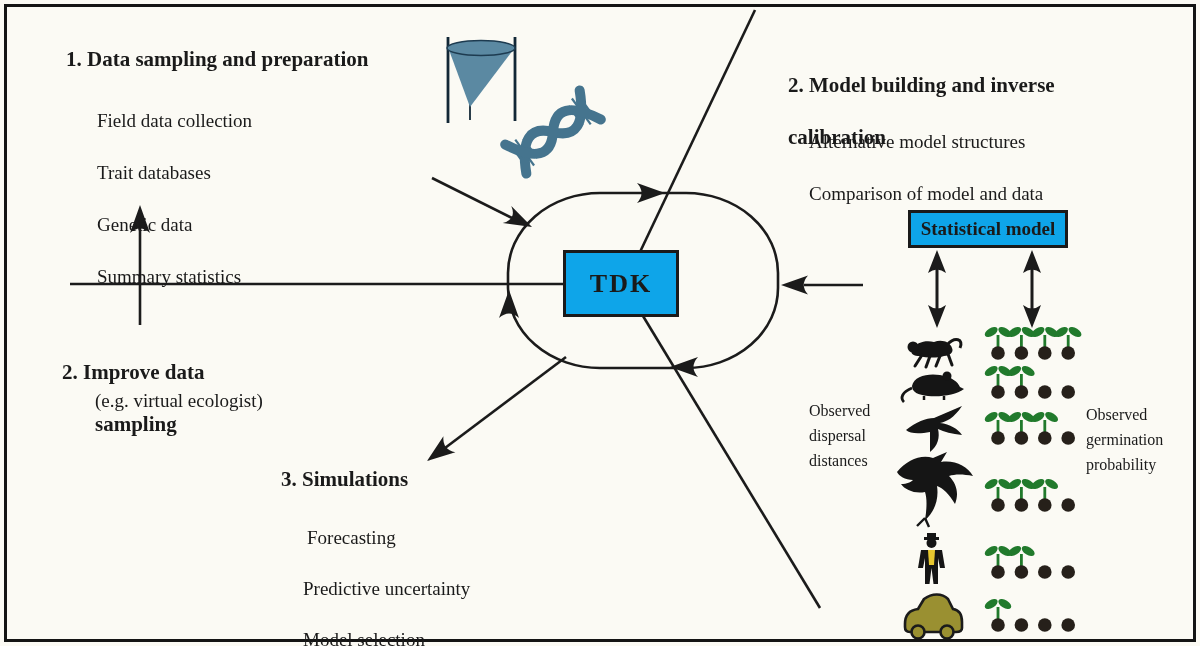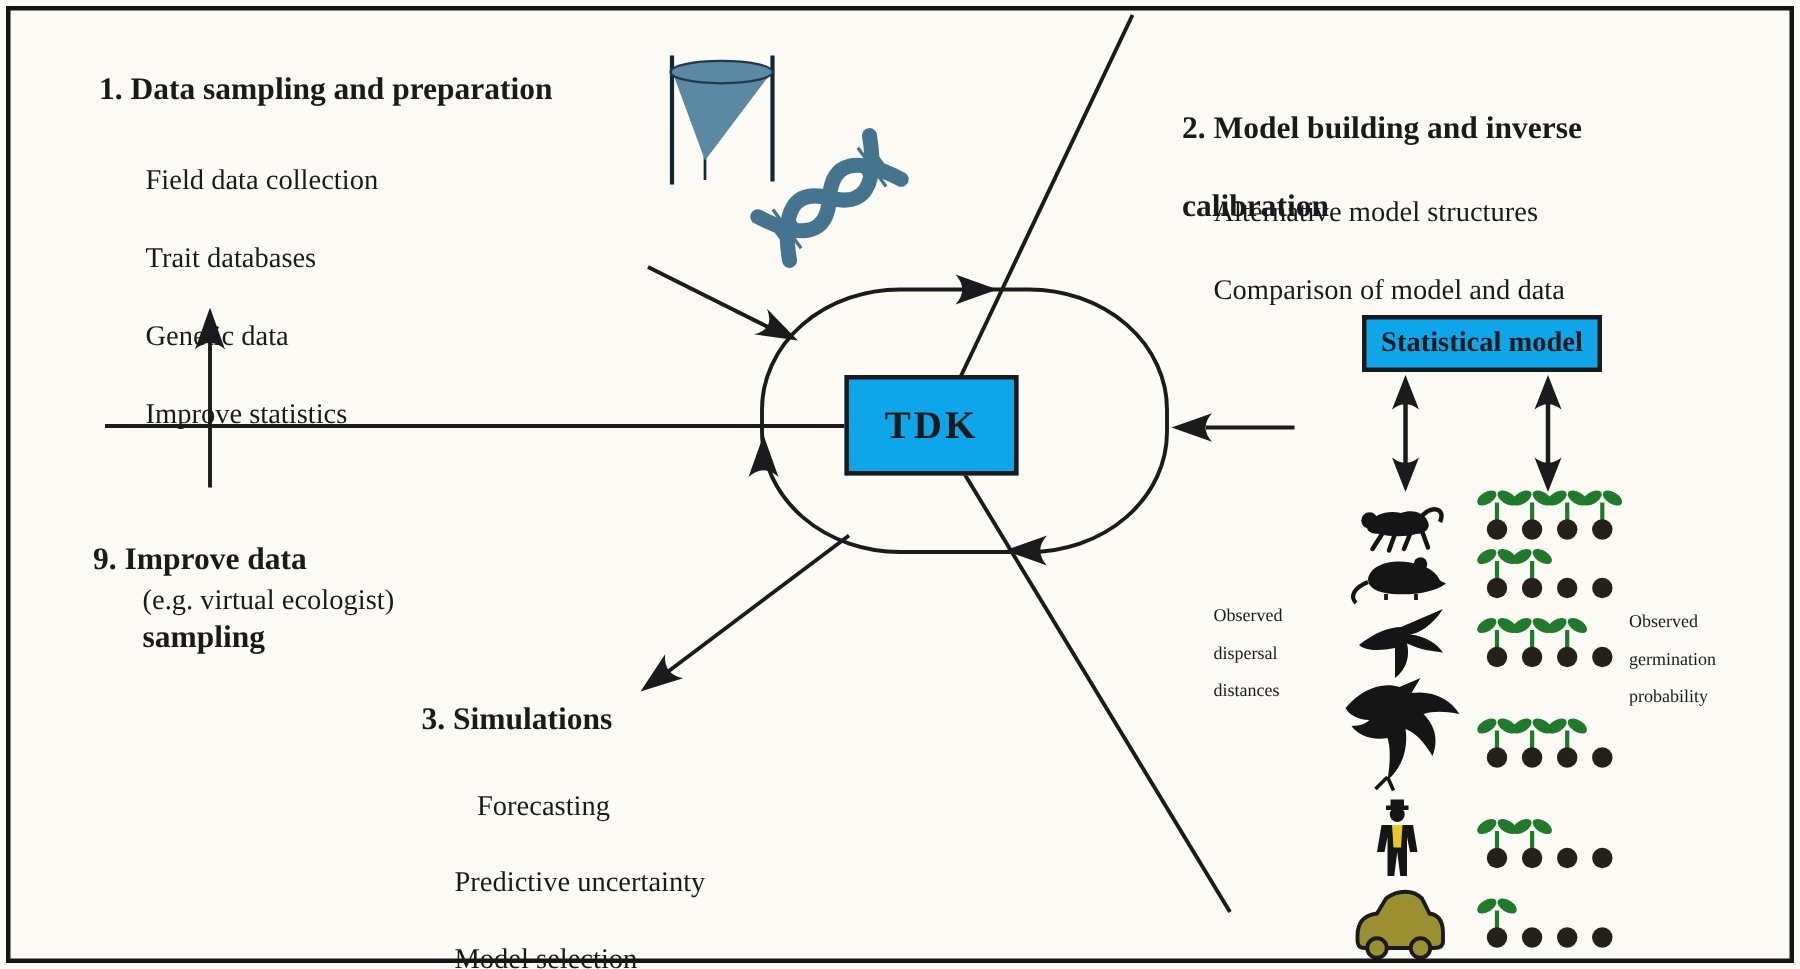--- a/index.html
+++ b/index.html
@@ -6,21 +6,21 @@
   .canvas{
     position:relative;width:1200px;height:646px;overflow:hidden;
     background:#fbfaf4;color:#1a1a1a;
     font-family:"Liberation Serif","DejaVu Serif",serif;
   }
   .frame{position:absolute;inset:4px;border:3px solid #141414;pointer-events:none;}
   svg.art{position:absolute;left:0;top:0;}
   .txt{position:absolute;white-space:pre-line;}
   .h{font-weight:bold;font-size:21px;line-height:26px;}
   .items{font-size:19px;line-height:26px;}
-  .side-label{font-size:12px;line-height:25px;}
+  .side-label{font-size:16px;line-height:25px;}
   .indent2{}
   .indent4{margin-left:33px;}
   .node-box{
     position:absolute;background:#0ea5e9;border:3px solid #1a1a1a;
     display:flex;align-items:center;justify-content:center;box-sizing:border-box;
   }
   #tdk-box{left:563px;top:250px;width:116px;height:67px;font-weight:bold;font-size:26px;letter-spacing:2px;}
   #stat-box{left:908px;top:210px;width:160px;height:38px;font-weight:bold;font-size:19px;}
 </style>
 </head>
@@ -212,42 +212,42 @@
       </g>
   </svg>
 
   <div class="frame"></div>
 
   <div class="txt h" style="left:66px;top:46px;">1. Data sampling and preparation</div>
   <div class="txt items" style="left:97px;top:82px;">
     <div>Field data collection</div>
     <div>Trait databases</div>
     <div>Genetic data</div>
-    <div>Improve statistics</div>
+    <div>Summary statistics</div>
   </div>
 
   <div class="txt h" style="left:788px;top:46px;">
     <div>2. Model building and inverse</div>
     <div class="indent2">calibration</div>
   </div>
   <div class="txt items" style="left:809px;top:103px;">
     <div>Alternative model structures</div>
     <div>Comparison of model and data</div>
   </div>
 
   <div class="txt h" style="left:281px;top:466px;">3. Simulations</div>
   <div class="txt items" style="left:303px;top:499px;line-height:25.5px;">
-    <div style="margin-left:15px;">Forecasting</div>
+    <div style="margin-left:4px;">Forecasting</div>
     <div>Predictive uncertainty</div>
     <div>Model selection</div>
     
   </div>
 
   <div class="txt h" style="left:62px;top:333px;">
-    <div>9. Improve data</div>
+    <div>2. Improve data</div>
     <div class="indent4">sampling</div>
   </div>
   <div class="txt items" style="left:95px;top:388px;font-family:Liberation Serif, serif;">(e.g. virtual ecologist)</div>
 
   <div id="tdk-box" class="node-box">
     <span>TDK</span>
   </div>
 
   <div id="stat-box" class="node-box">
     <span>Statistical model</span>

